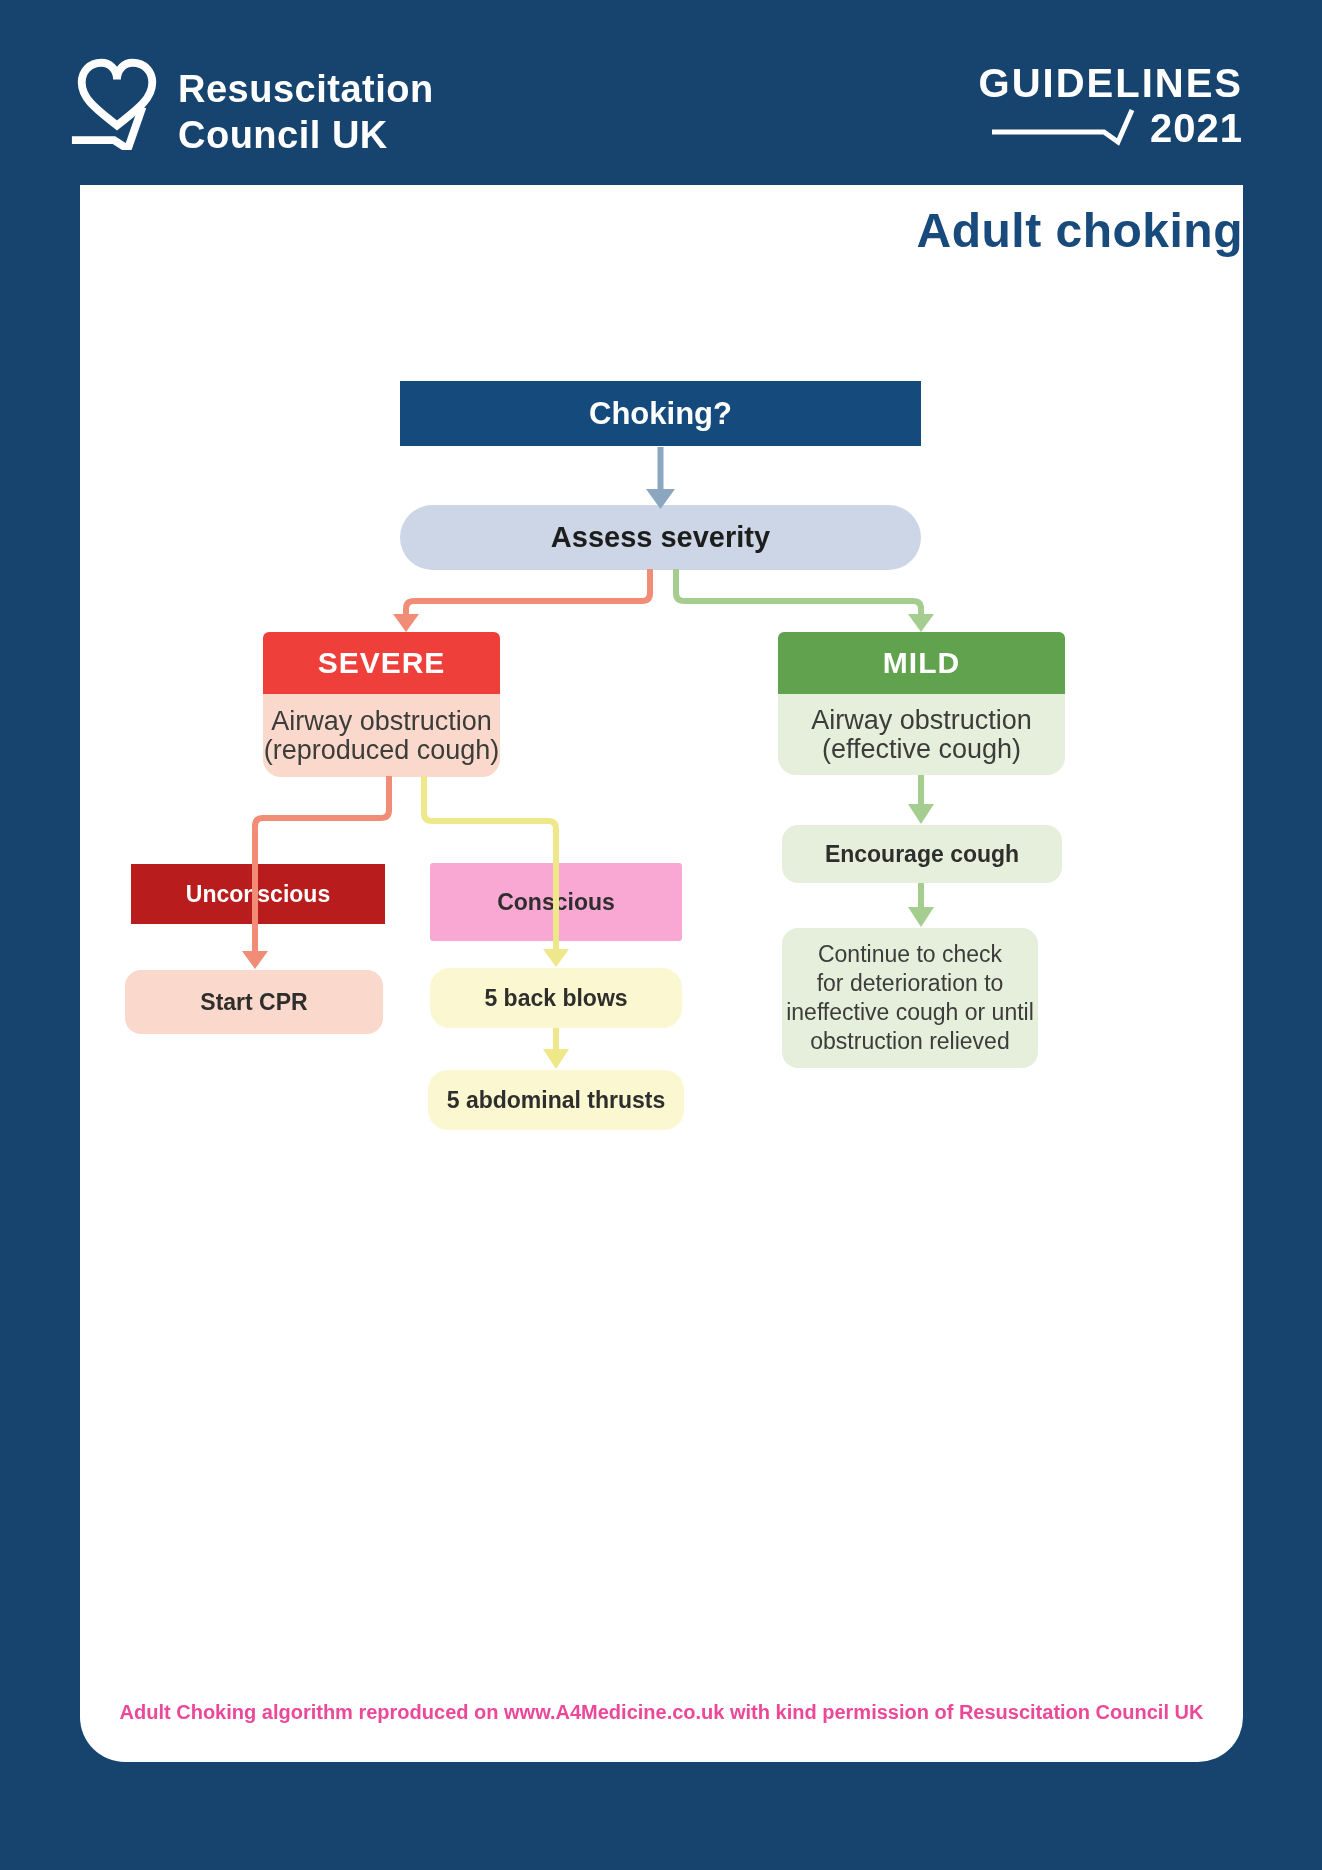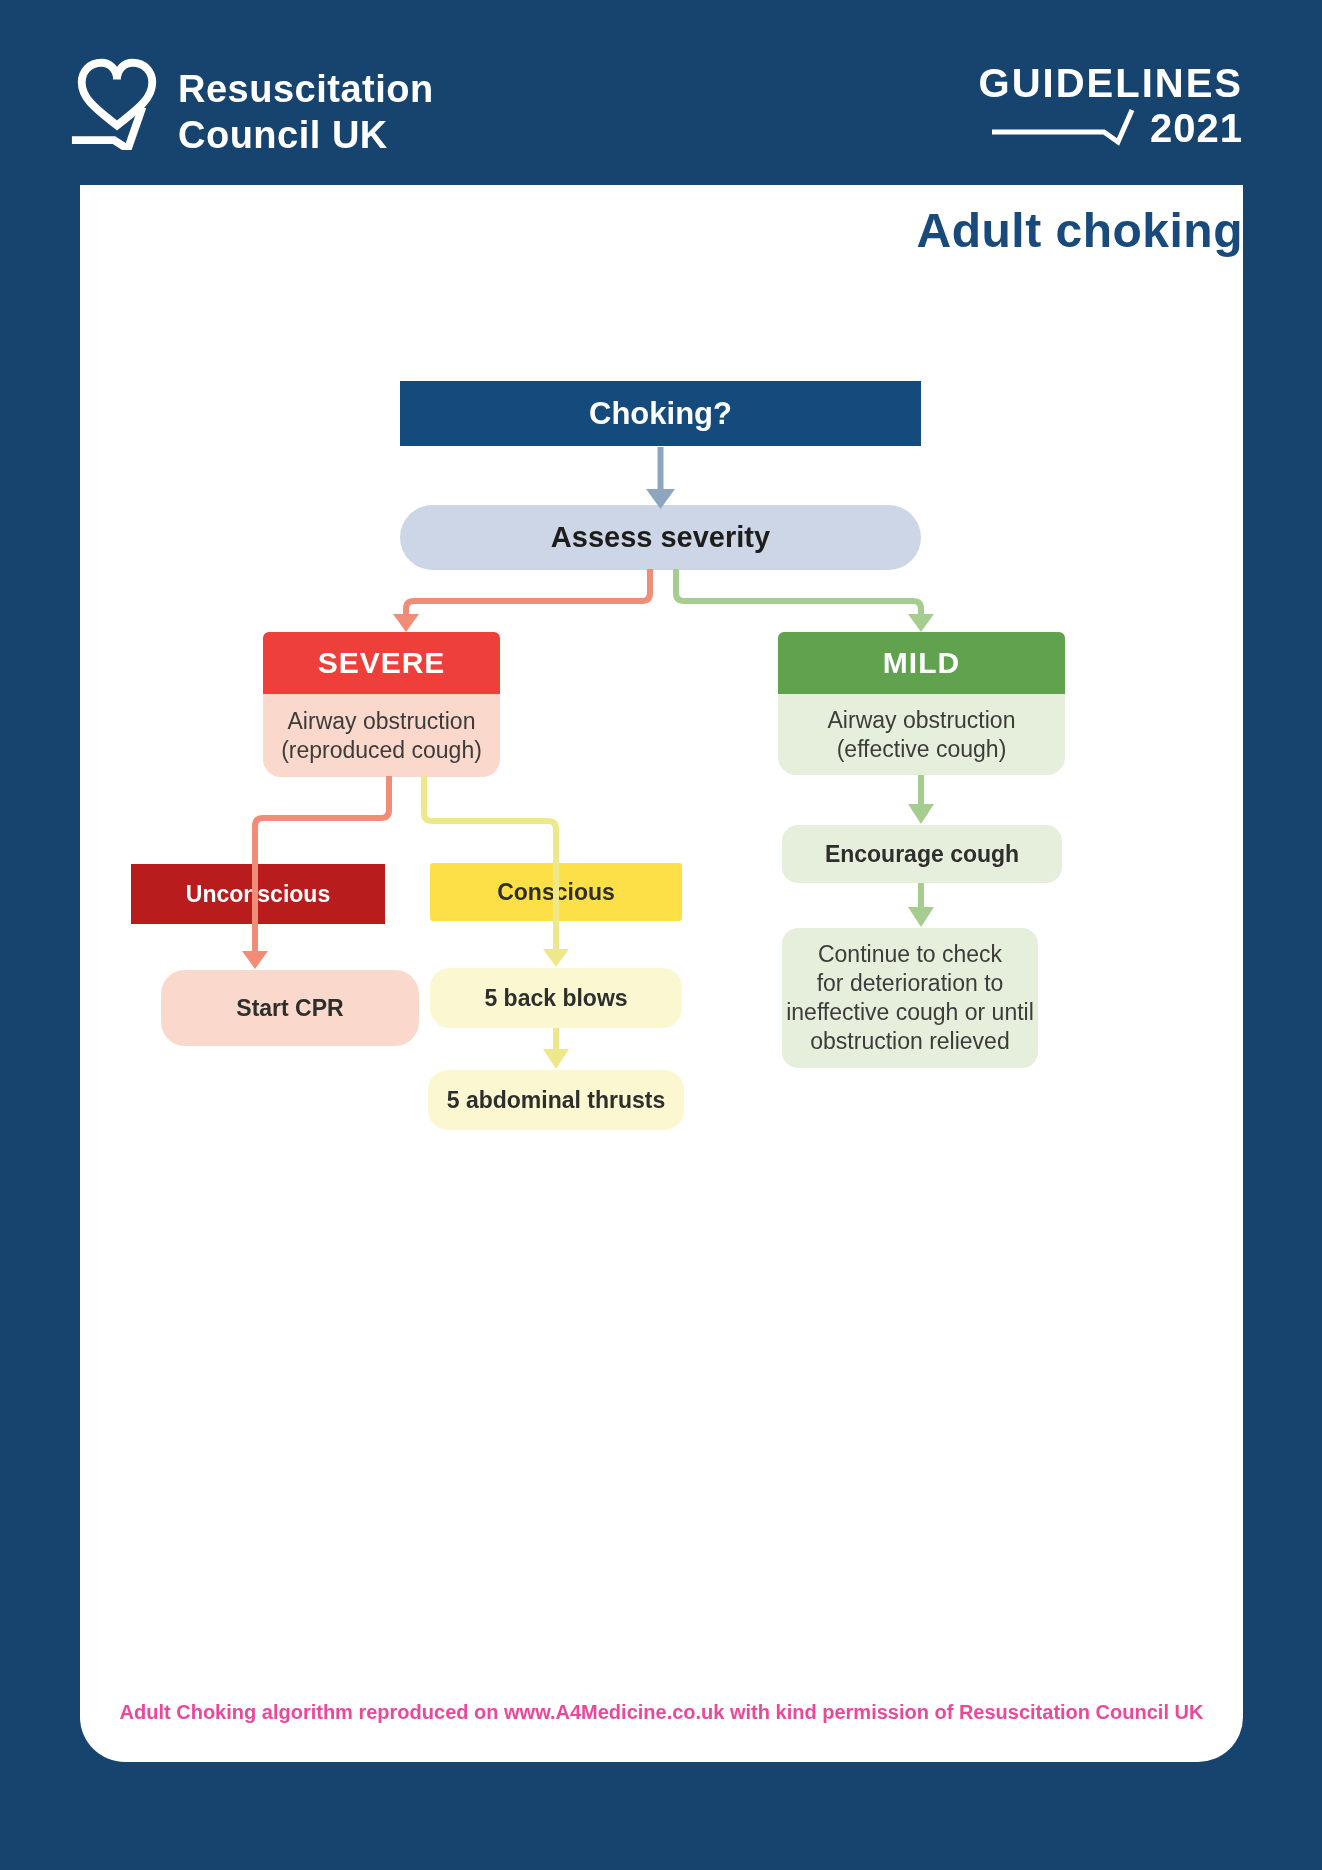--- a/index.html
+++ b/index.html
@@ -25,33 +25,33 @@
   .box{position:absolute;box-sizing:border-box;display:flex;flex-direction:column;
        align-items:center;justify-content:center;text-align:left;}
   .start-box{left:320px;top:196px;width:521px;height:65px;background:#154a7c;
              color:#ffffff;font-size:31px;font-weight:bold;}
   .assess-pill{left:320px;top:320px;width:521px;height:65px;background:#ccd6e7;
                border-radius:33px;color:#1d1d1b;font-size:29px;font-weight:bold;}
   .group{position:absolute;border-radius:6px 6px 18px 18px;overflow:hidden;}
   .group .hdr{height:62px;display:flex;align-items:center;justify-content:center;
               color:#ffffff;font-size:30px;font-weight:bold;letter-spacing:1px;}
   .group .bdy{display:flex;flex-direction:column;align-items:center;justify-content:center;
-              font-size:23px;color:#3c3c3b;line-height:29px;}
+              font-size:27px;color:#3c3c3b;line-height:29px;}
   .severe-group{left:183px;top:447px;width:237px;height:145px;}
   .severe-group .hdr{background:#ee3f3b;}
   .severe-group .bdy{background:#fad8cb;height:83px;}
   .mild-group{left:698px;top:447px;width:287px;height:143px;}
   .mild-group .hdr{background:#60a24d;}
   .mild-group .bdy{background:#e5efdc;height:81px;}
   .unconscious-box{left:51px;top:679px;width:254px;height:60px;background:#b91c1c;
                    color:#ffffff;font-size:23px;font-weight:bold;}
-  .conscious-box{left:350px;top:678px;width:252px;height:58px;background:#fde047;
+  .conscious-box{left:350px;top:678px;width:252px;height:78px;background:#f9a8d4;
                  color:#2e2e2d;font-size:23px;font-weight:bold;border-radius:3px;}
-  .cpr-box{left:45px;top:785px;width:258px;height:76px;background:#fad8cb;
-           border-radius:24px;color:#2e2e2d;font-size:23px;font-weight:bold;margin-left:36px;}
+  .cpr-box{left:45px;top:785px;width:258px;height:64px;background:#fad8cb;
+           border-radius:16px;color:#2e2e2d;font-size:23px;font-weight:bold;}
   .backblows-box{left:350px;top:783px;width:252px;height:60px;background:#fbf7d0;
                  border-radius:20px;color:#2e2e2d;font-size:23px;font-weight:bold;}
   .thrusts-box{left:348px;top:885px;width:256px;height:60px;background:#fbf7d0;
                border-radius:20px;color:#2e2e2d;font-size:23px;font-weight:bold;}
   .encourage-box{left:702px;top:640px;width:280px;height:58px;background:#e5efdc;
                  border-radius:16px;color:#2e2e2d;font-size:23px;font-weight:bold;}
   .continue-box{left:702px;top:743px;width:256px;height:140px;background:#e5efdc;
                 border-radius:16px;color:#3c3c3b;font-size:23px;line-height:29px;}
   
   .connectors{position:absolute;left:0;top:0;width:1163px;height:1577px;

